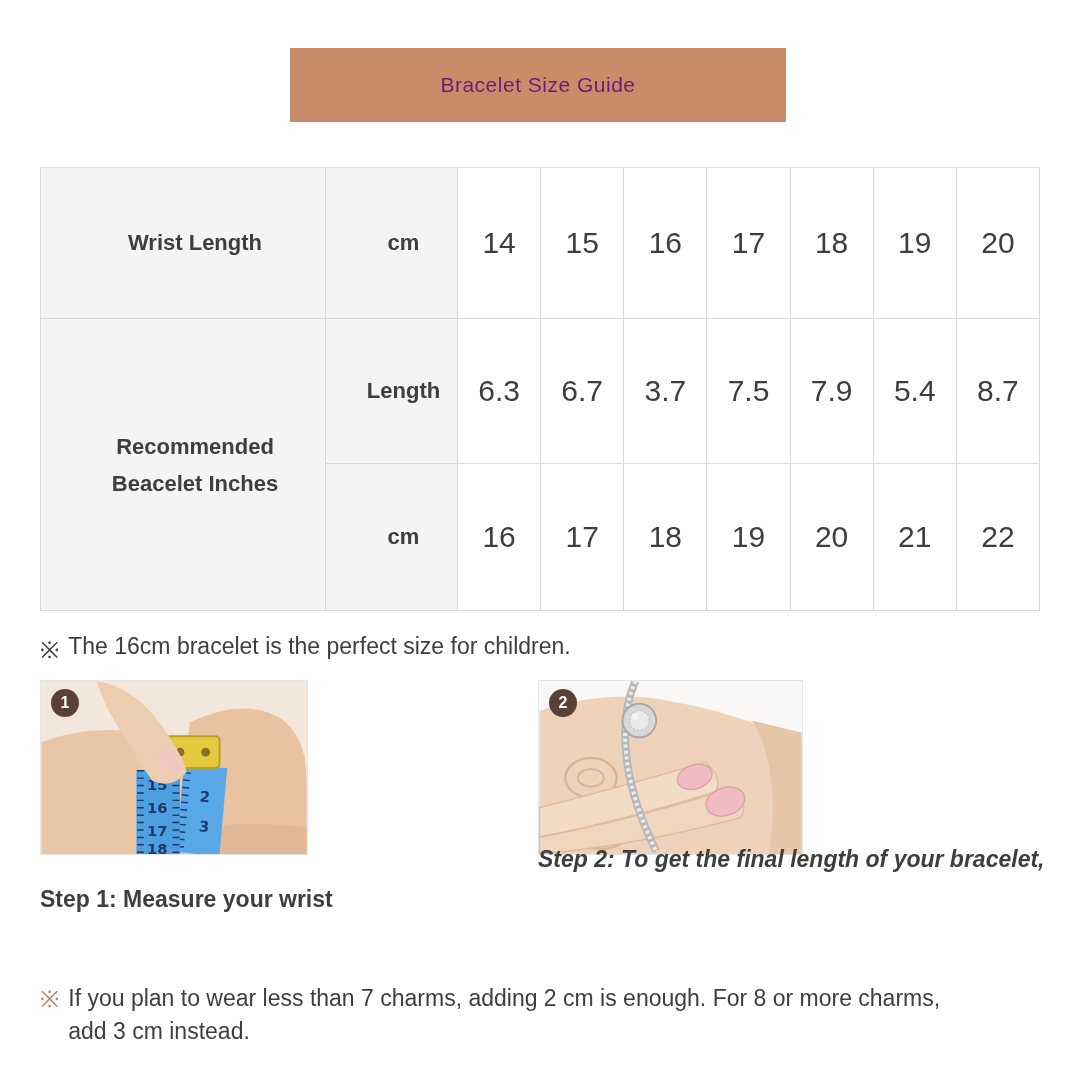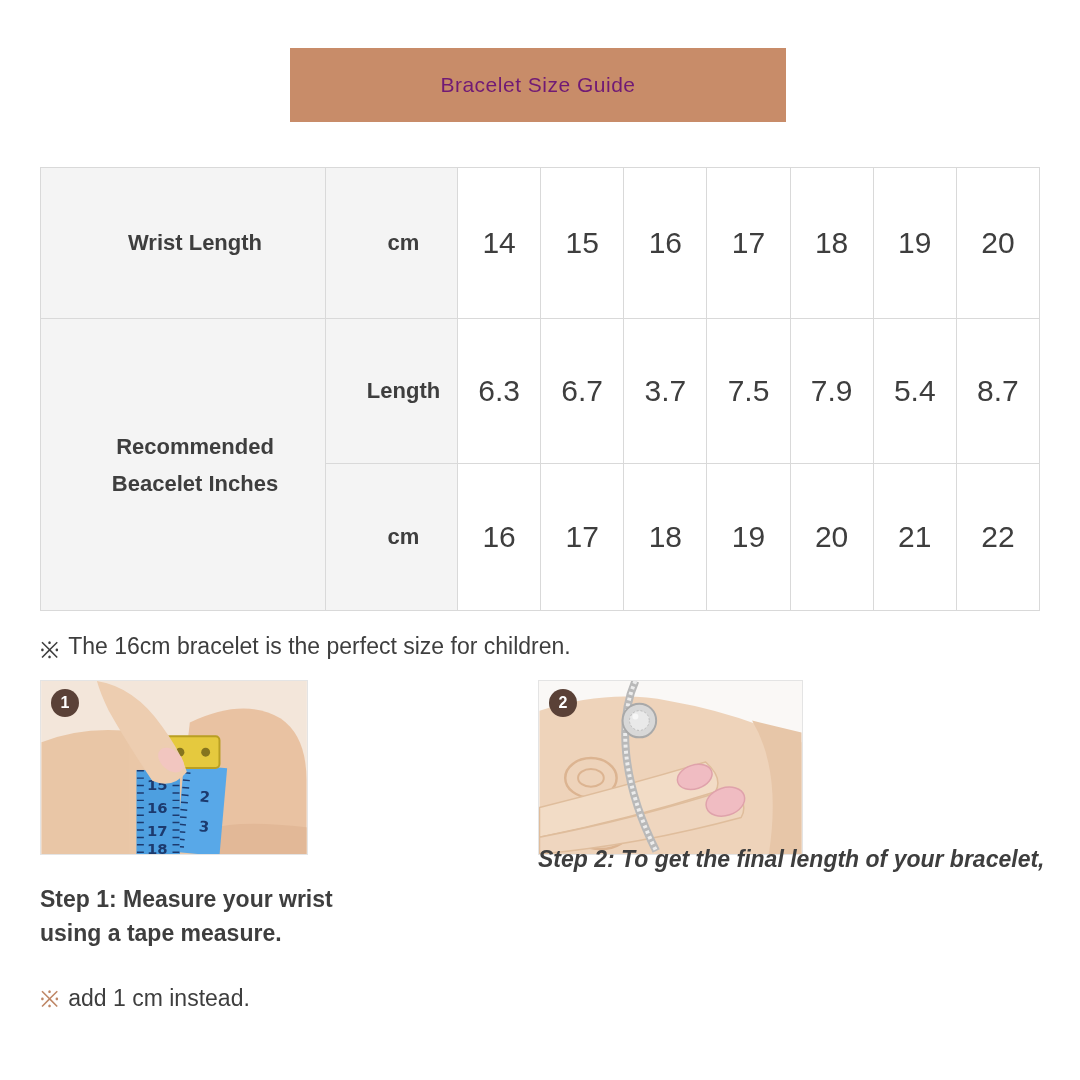--- a/index.html
+++ b/index.html
@@ -161,26 +161,26 @@
       <path d="M97,0 C80,38 82,100 118,172" fill="none" stroke="#b9b9b9" stroke-width="8"></path>
       <path d="M97,0 C80,38 82,100 118,172" fill="none" stroke="#ececec" stroke-width="4" stroke-dasharray="3 3"></path>
       <circle cx="101" cy="40" r="17" fill="#d8d8d8" stroke="#a9a9a9" stroke-width="2"></circle>
       <circle cx="101" cy="40" r="10" fill="#e9e9e9" stroke="#bcbcbc" stroke-width="1" stroke-dasharray="2 2"></circle>
       <circle cx="97" cy="36" r="3" fill="#f7f7f7"></circle>
     </svg>
   </div>
 
   <div class="caption caption-1">
     <span>Step 1: Measure your wrist</span>
-    <span>using a tape measure.</span>
   </div>
   <div class="caption caption-2">
     <span>Step 2: To get the final length of your bracelet,</span>
   </div>
 
   <div class="note note-charms">
     <span class="note-marker">※</span>
     <span class="note-lines">
-      <span>add 1 cm instead.</span>
+      <span>If you plan to wear less than 7 charms, adding 2 cm is enough. For 8 or more charms,</span>
+      <span>add 3 cm instead.</span>
     </span>
   </div>
 
 </div>
 
 </body></html>

